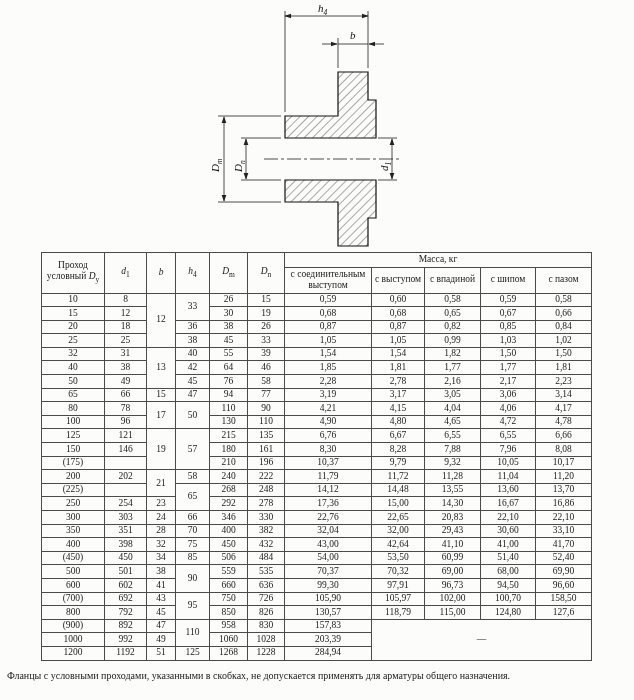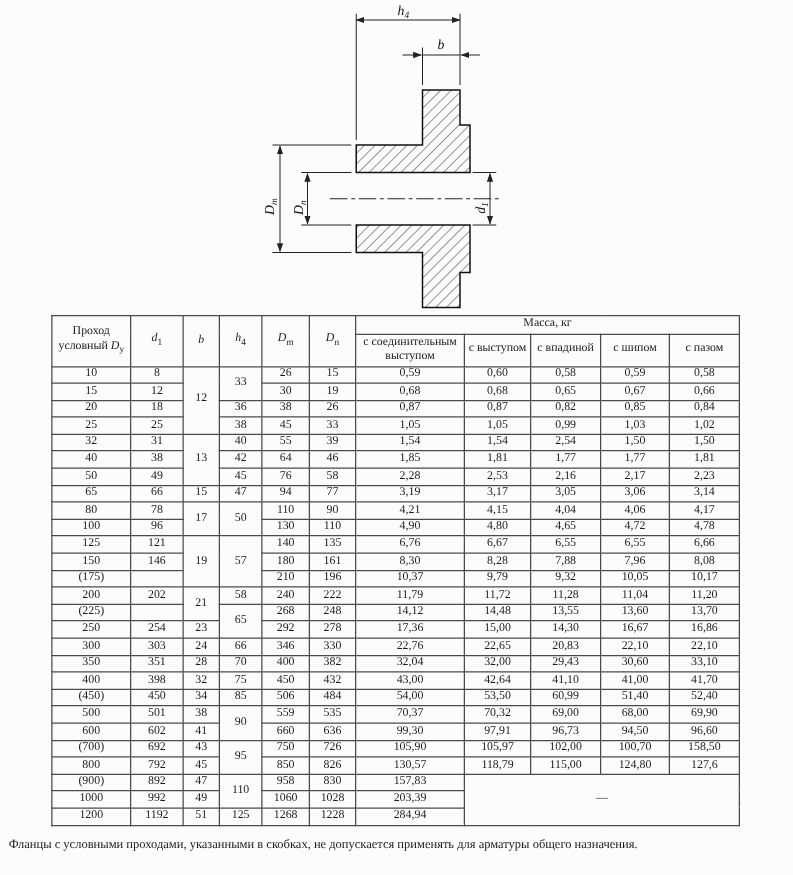--- a/index.html
+++ b/index.html
@@ -181,21 +181,21 @@
           </tr>
           <tr>
             <td>32</td>
             <td>31</td>
             <td rowspan="3">13</td>
             <td>40</td>
             <td>55</td>
             <td>39</td>
             <td>1,54</td>
             <td>1,54</td>
-            <td>2,54</td>
+            <td>1,82</td>
             <td>1,50</td>
             <td>1,50</td>
           </tr>
           <tr>
             <td>40</td>
             <td>38</td>
             <td>42</td>
             <td>64</td>
             <td>46</td>
             <td>1,85</td>
@@ -204,21 +204,21 @@
             <td>1,77</td>
             <td>1,81</td>
           </tr>
           <tr>
             <td>50</td>
             <td>49</td>
             <td>45</td>
             <td>76</td>
             <td>58</td>
             <td>2,28</td>
-            <td>2,53</td>
+            <td>2,78</td>
             <td>2,16</td>
             <td>2,17</td>
             <td>2,23</td>
           </tr>
           <tr>
             <td>65</td>
             <td>66</td>
             <td>15</td>
             <td>47</td>
             <td>94</td>
@@ -251,21 +251,21 @@
             <td>4,80</td>
             <td>4,65</td>
             <td>4,72</td>
             <td>4,78</td>
           </tr>
           <tr>
             <td>125</td>
             <td>121</td>
             <td rowspan="3">19</td>
             <td rowspan="3">57</td>
-            <td>140</td>
+            <td>215</td>
             <td>135</td>
             <td>6,76</td>
             <td>6,67</td>
             <td>6,55</td>
             <td>6,55</td>
             <td>6,66</td>
           </tr>
           <tr>
             <td>150</td>
             <td>146</td>

